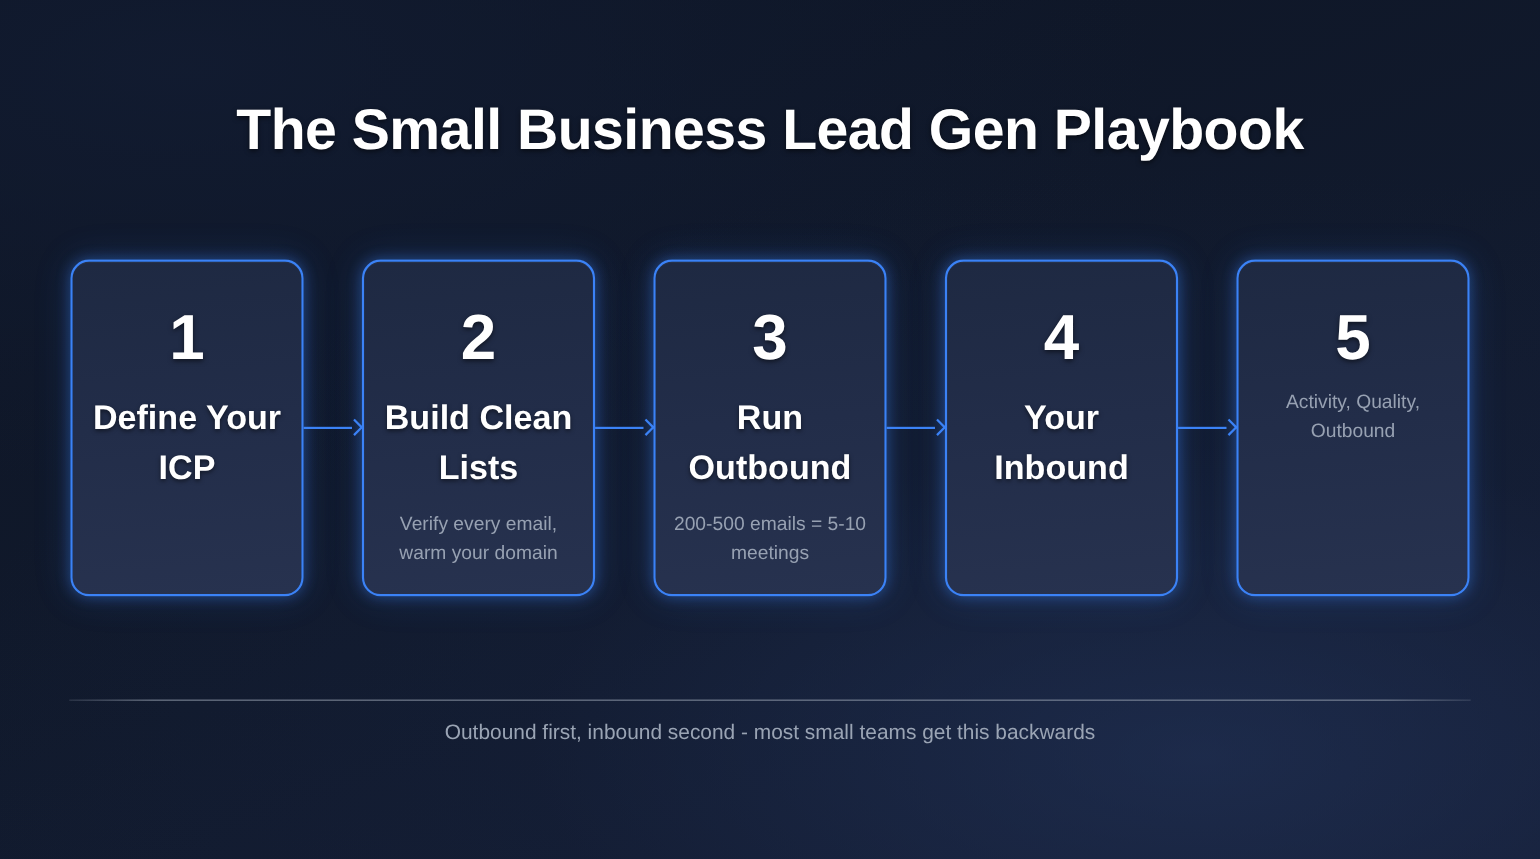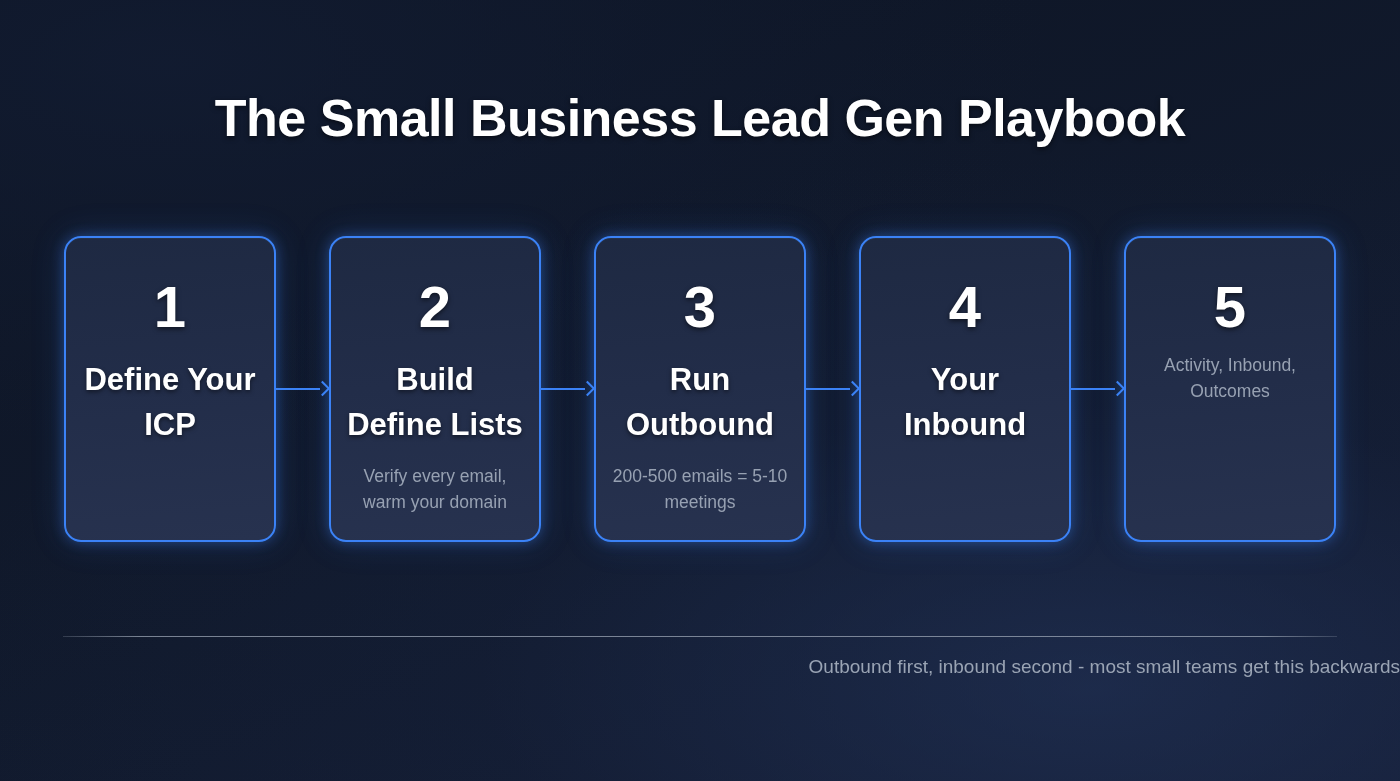--- a/index.html
+++ b/index.html
@@ -138,21 +138,21 @@
     width:1274px;
     height:1px;
     background:linear-gradient(90deg, rgba(150,160,175,0.25) 0%, rgba(160,170,185,0.72) 6%, rgba(160,170,185,0.72) 94%, rgba(150,160,175,0.25) 100%);
   }
 
   .footer-note {
     position:absolute;
     left:0;
     top:656px;
     width:1400px;
-    text-align:right;
+    text-align:center;
     font-size:19px;
     color:#9aa4b4;
   }
 </style>
 </head>
 <body>
 
 <div class="stage">
 
   <div class="bg-glow"></div>
@@ -166,21 +166,21 @@
       <div class="card-title">Define Your ICP</div>
     </div>
 
     <div class="connector">
       <span class="shaft"></span>
       <span class="head"></span>
     </div>
 
     <div class="card">
       <div class="card-number">2</div>
-      <div class="card-title">Build Define Lists</div>
+      <div class="card-title">Build Clean Lists</div>
       <div class="card-desc">Verify every email, warm your domain</div>
     </div>
 
     <div class="connector">
       <span class="shaft"></span>
       <span class="head"></span>
     </div>
 
     <div class="card">
       <div class="card-number">3</div>
@@ -198,21 +198,21 @@
       <div class="card-title">Your Inbound</div>
     </div>
 
     <div class="connector">
       <span class="shaft"></span>
       <span class="head"></span>
     </div>
 
     <div class="card">
       <div class="card-number">5</div>
-      <div class="card-desc">Activity, Inbound, Outcomes</div>
+      <div class="card-desc">Activity, Quality, Outbound</div>
     </div>
 
   </div>
 
   <div class="divider"></div>
 
   <div class="footer-note">Outbound first, inbound second - most small teams get this backwards</div>
 
 </div>
 

